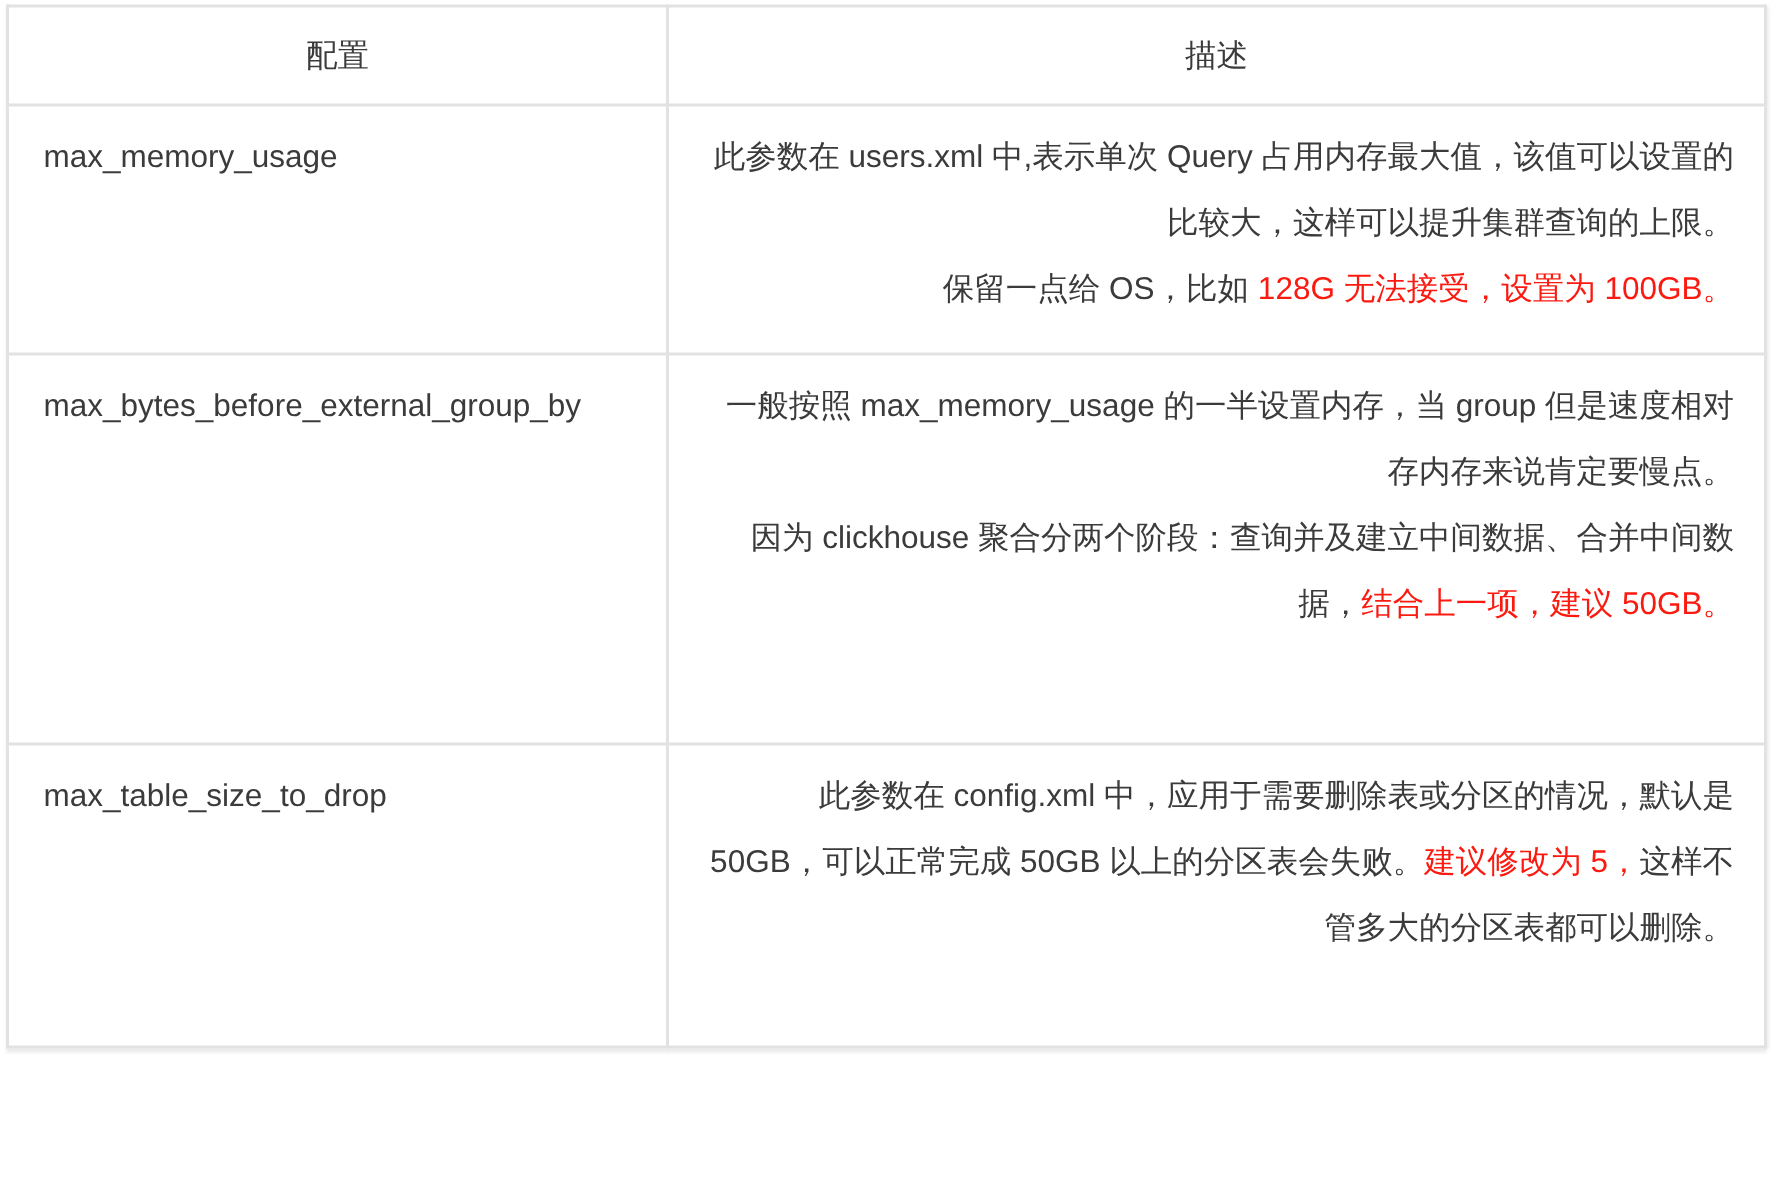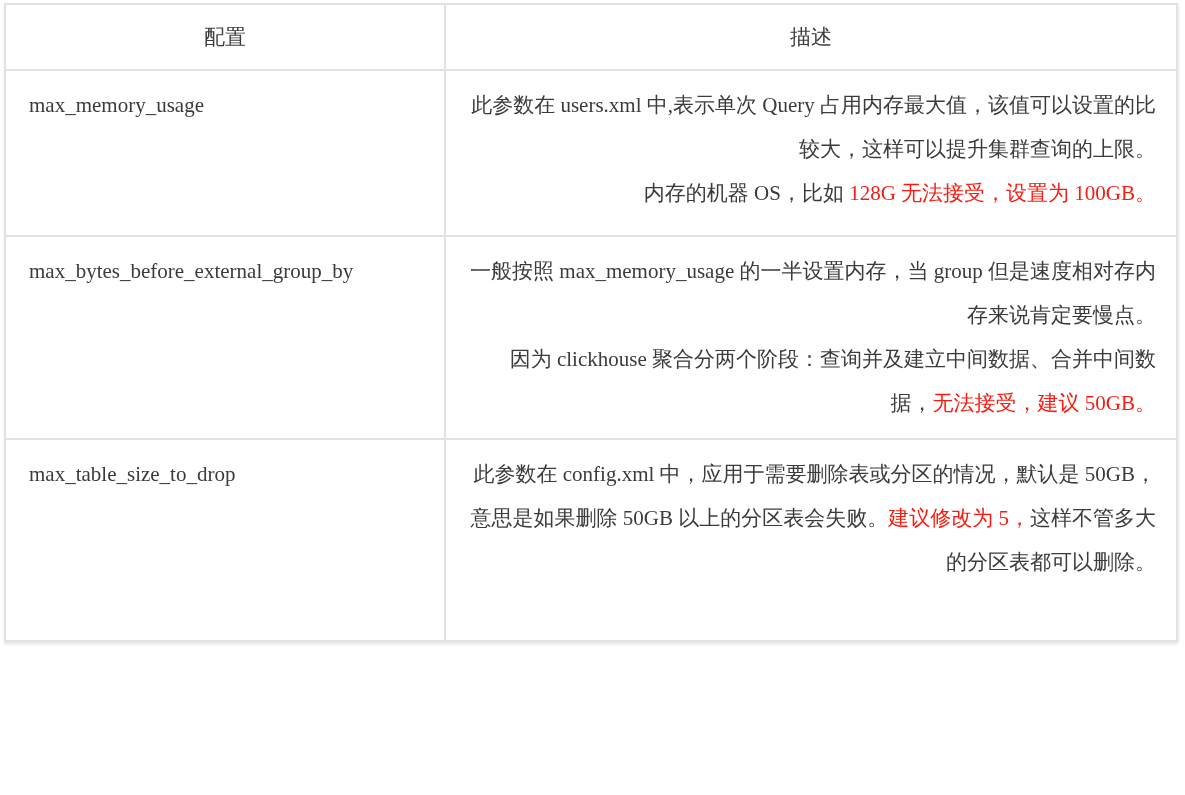--- a/index.html
+++ b/index.html
@@ -19,21 +19,20 @@
     border-collapse: collapse;
     table-layout: fixed;
     width: 1172px;
     background: var(--bg, #ffffff);
     box-shadow: 0 3px 2px rgba(0,0,0,0.07), 2px 0 2px rgba(0,0,0,0.04);
   }
   table.config-table th,
   table.config-table td {
     border: 2px solid var(--border, #e2e2e2);
     box-sizing: border-box;
-    font-family: Liberation Serif, serif;
   }
   table.config-table th {
     height: 66px;
     font-size: 21px;
     font-weight: 400;
     color: var(--text, #3b3b3b);
     text-align: center;
     vertical-align: middle;
   }
   table.config-table td {
@@ -49,21 +48,21 @@
   }
   td.desc-cell .para {
     margin: 0;
     text-align: right;
   }
   .red {
     color: var(--red, #fb1a10);
   }
   
   tbody tr:nth-child(1) td { height: 166px; }
-  tbody tr:nth-child(2) td { height: 203px; }
+  tbody tr:nth-child(2) td { height: 260px; }
   tbody tr:nth-child(3) td { height: 202px; }
   tbody tr:nth-child(4) td { height: 155px; }
 </style>
 </head>
 <body>
 
 <div class="page">
   <table class="config-table">
     <colgroup>
       <col style="width: 440px;">
@@ -73,31 +72,31 @@
       <tr>
         <th>配置</th>
         <th>描述</th>
       </tr>
     </thead>
     <tbody id="table-body">
         <tr>
           <td class="config-cell">max_memory_usage</td>
           <td class="desc-cell">
             <div class="para"><span class="normal">此参数在 users.xml  中,表示单次 Query 占用内存最大值，该值可以设置的比较大，这样可以提升集群查询的上限。</span></div>
-            <div class="para"><span class="normal">内存的机器 OS，比如 </span><span class="red">128G 无法接受，设置为 100GB。</span></div>
+            <div class="para"><span class="normal">保留一点给 OS，比如 </span><span class="red">128G 无法接受，设置为 100GB。</span></div>
           </td>
         </tr>
         <tr>
           <td class="config-cell">max_bytes_before_external_group_by</td>
           <td class="desc-cell">
             <div class="para"><span class="normal">一般按照 max_memory_usage 的一半设置内存，当 group 但是速度相对存内存来说肯定要慢点。</span></div>
-            <div class="para"><span class="normal">因为 clickhouse 聚合分两个阶段：查询并及建立中间数据、合并中间数据，</span><span class="red">无法接受，建议 50GB。</span></div>
+            <div class="para"><span class="normal">因为 clickhouse 聚合分两个阶段：查询并及建立中间数据、合并中间数据，</span><span class="red">结合上一项，建议 50GB。</span></div>
           </td>
         </tr>
         <tr>
           <td class="config-cell">max_table_size_to_drop</td>
           <td class="desc-cell">
-            <div class="para"><span class="normal">此参数在  config.xml  中，应用于需要删除表或分区的情况，默认是 50GB，意思是如果删除 50GB 以上的分区表会失败。</span><span class="red">建议修改为 5，</span><span class="normal">这样不管多大的分区表都可以删除。</span></div>
+            <div class="para"><span class="normal">此参数在  config.xml  中，应用于需要删除表或分区的情况，默认是 50GB，可以正常完成 50GB 以上的分区表会失败。</span><span class="red">建议修改为 5，</span><span class="normal">这样不管多大的分区表都可以删除。</span></div>
           </td>
         </tr>
       </tbody>
   </table>
 </div>
 
 </body></html>

